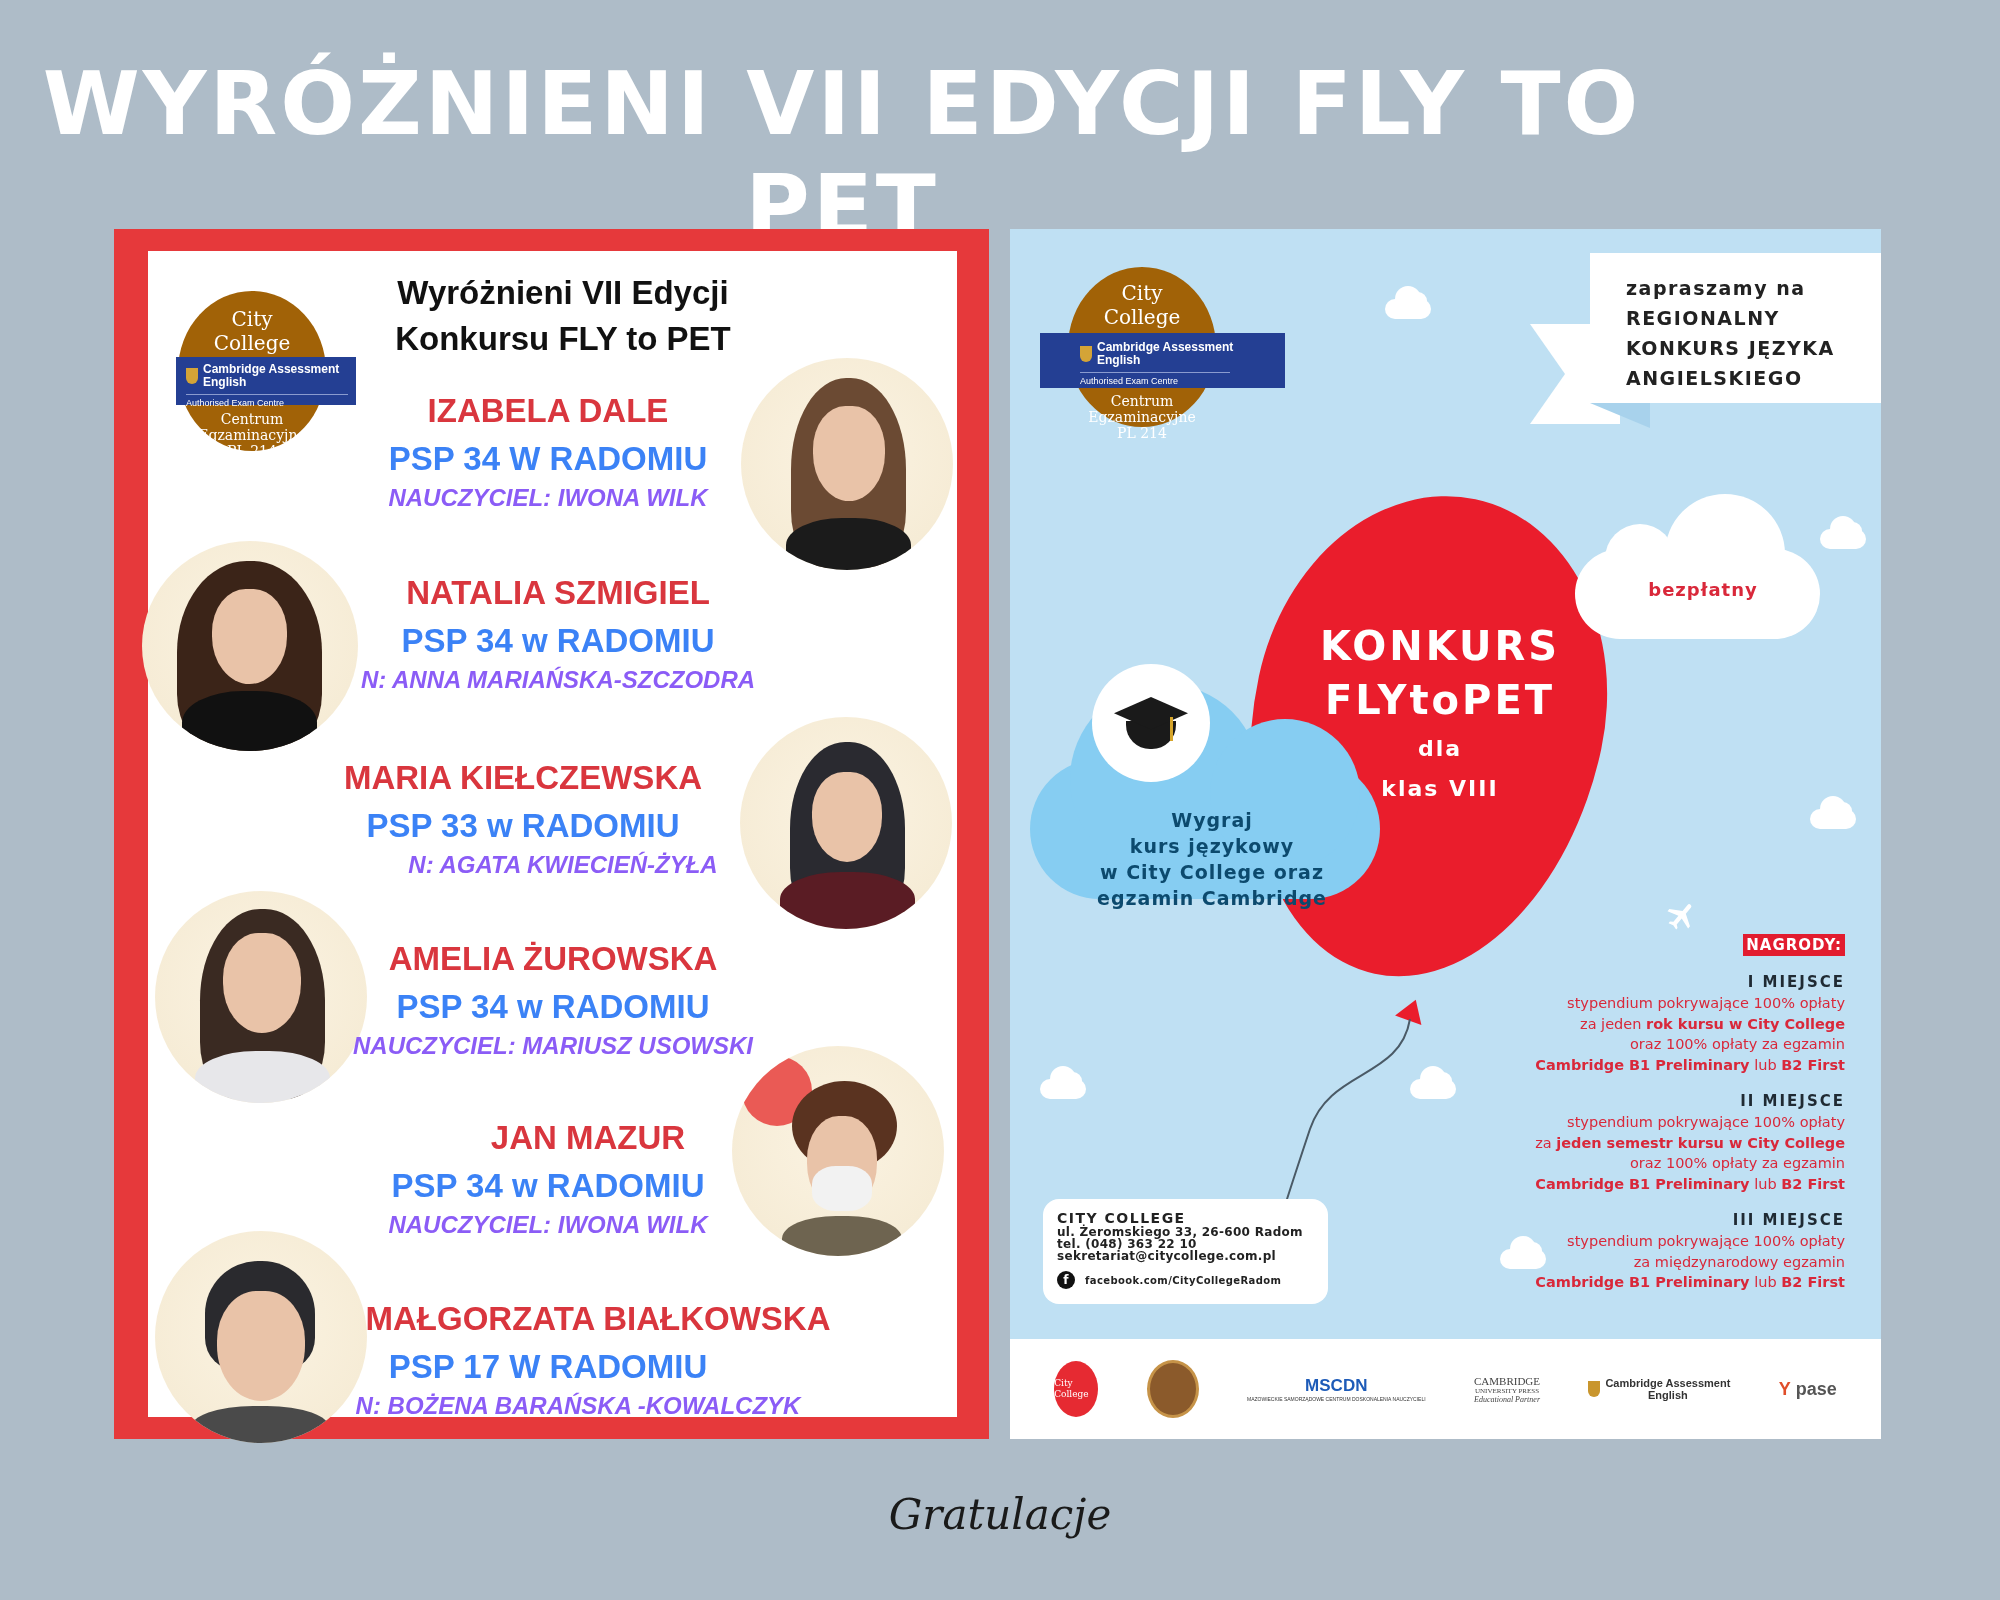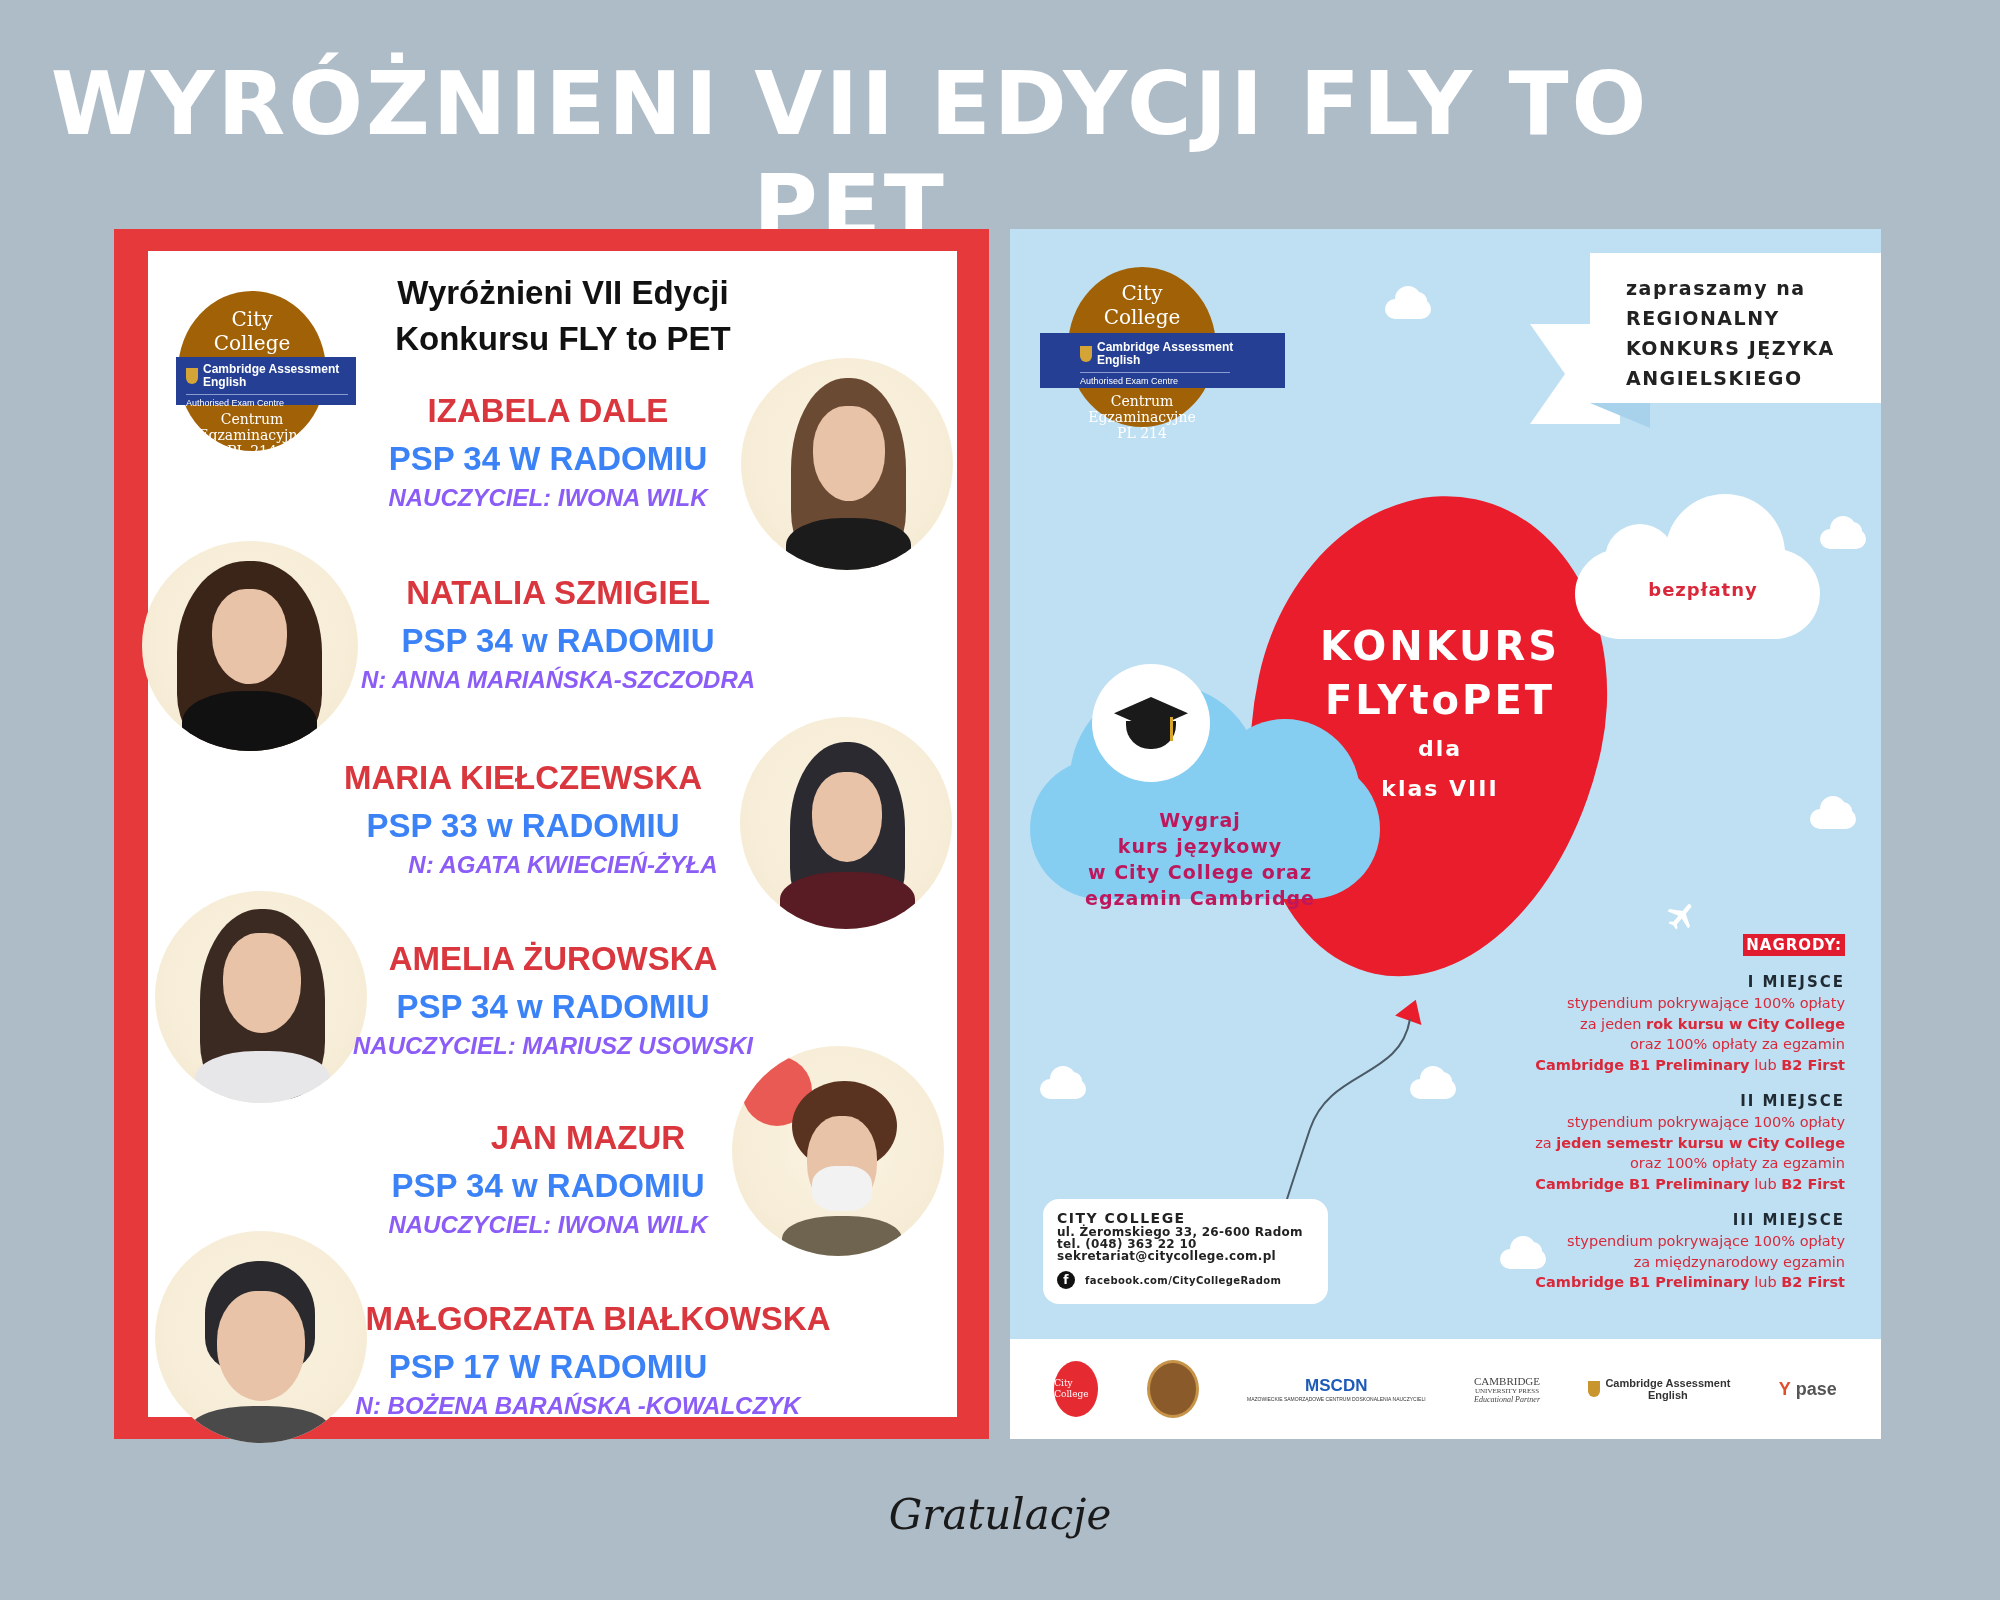--- a/index.html
+++ b/index.html
@@ -3,21 +3,21 @@
 <meta charset="utf-8">
 <style>
   * { box-sizing: border-box; margin: 0; padding: 0; }
   html, body { width: 2000px; height: 1600px; overflow: hidden; }
   body {
     background: #aebcc8;
     font-family: "DejaVu Sans", sans-serif;
     position: relative;
   }
   .main-title {
-    position: absolute; left: 8px; top: 52px; width: 1684px;
+    position: absolute; left: 0; top: 52px; width: 1684px;
     text-align: center; color: #ffffff;
     font-family: "DejaVu Sans", sans-serif; font-weight: bold;
     font-size: 88px; letter-spacing: 3px;
   }
   
   .left-poster {
     position: absolute; left: 114px; top: 229px; width: 875px; height: 1210px;
     background: #e6393b; padding: 22px 32px 22px 34px;
   }
   .left-inner {
@@ -111,22 +111,22 @@
     color: #d9283a; font-family: "DejaVu Sans", sans-serif; font-weight: bold; font-size: 18px; letter-spacing: 1px; padding-left: 11px;
   }
 
   .win-cloud {
     position: absolute; left: 20px; top: 530px; width: 350px; height: 140px;
     background: #86cdf2; border-radius: 70px;
   }
   .win-cloud::before { content: ""; position: absolute; left: 40px; top: -75px; width: 190px; height: 190px; background: #86cdf2; border-radius: 50%; }
   .win-cloud::after { content: ""; position: absolute; left: 180px; top: -40px; width: 150px; height: 150px; background: #86cdf2; border-radius: 50%; }
   .win-text {
-    position: absolute; left: 20px; top: 578px; width: 340px; text-align: center;
-    color: #be185d; font-family: "DejaVu Sans", sans-serif; font-weight: bold; font-size: 19px; line-height: 26px; letter-spacing: 1px;
+    position: absolute; left: 32px; top: 578px; width: 340px; text-align: center;
+    color: #0c4a6e; font-family: "DejaVu Sans", sans-serif; font-weight: bold; font-size: 19px; line-height: 26px; letter-spacing: 1px;
   }
   .cap-circle {
     position: absolute; left: 82px; top: 435px; width: 118px; height: 118px; border-radius: 50%; background: #fff;
   }
   .cap-board {
     position: absolute; left: 104px; top: 468px; width: 74px; height: 36px; background: #1a1a1a;
     transform: skewX(0deg); clip-path: polygon(50% 0, 100% 45%, 50% 90%, 0 45%);
   }
   .cap-base { position: absolute; left: 116px; top: 492px; width: 50px; height: 28px; background: #1a1a1a; border-radius: 0 0 24px 24px; }
   .cap-tassel { position: absolute; left: 160px; top: 488px; width: 3px; height: 24px; background: #d6a52a; }

